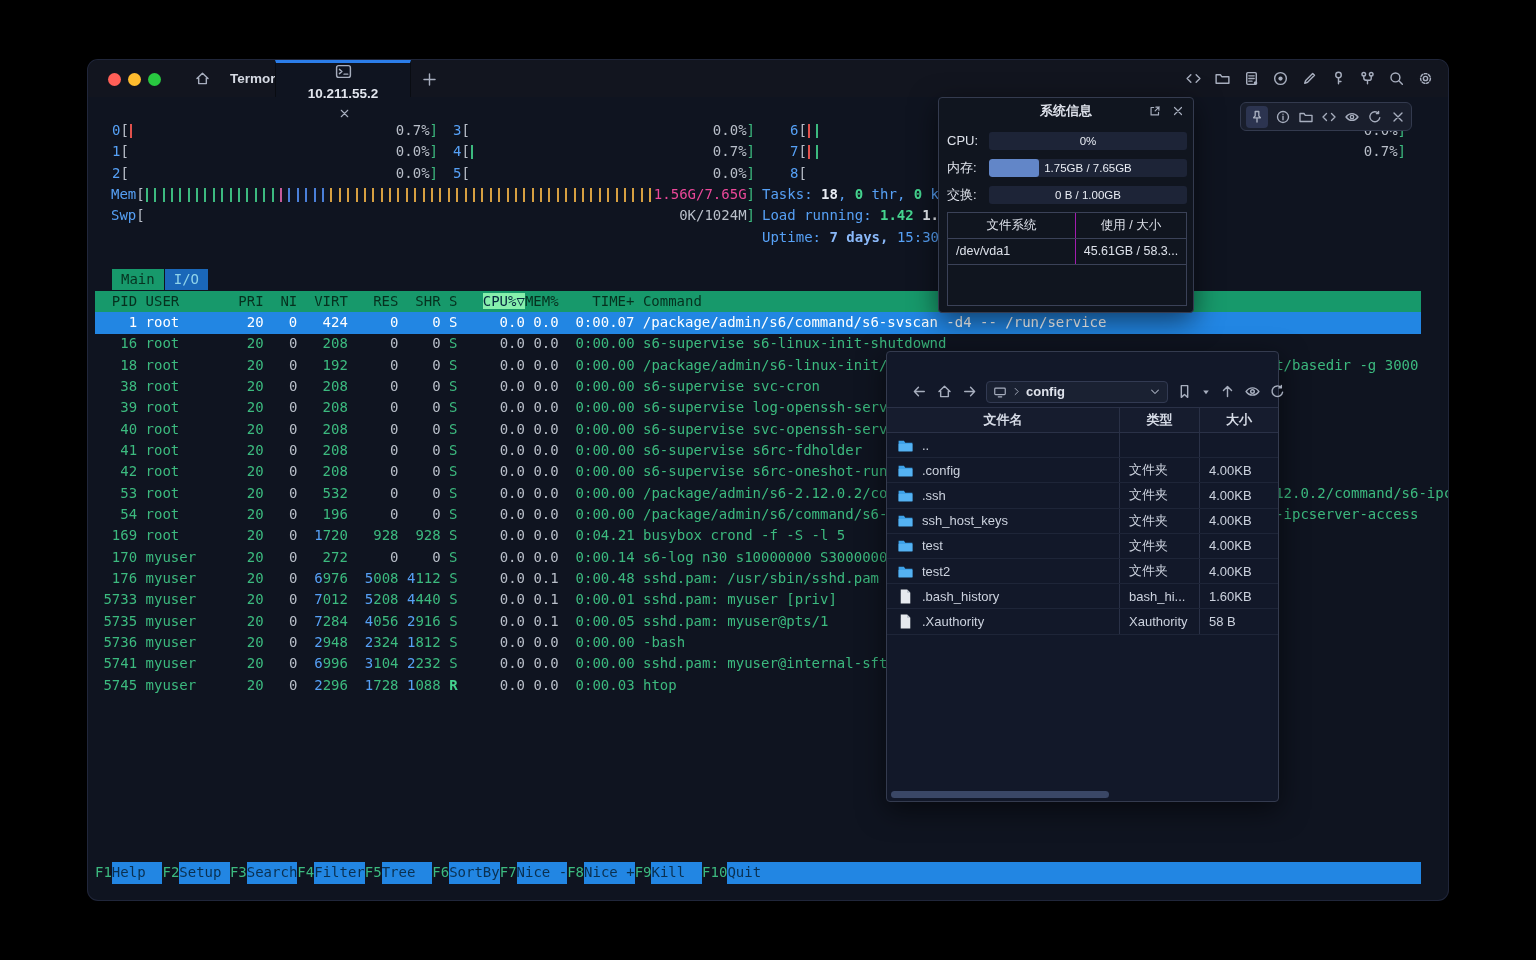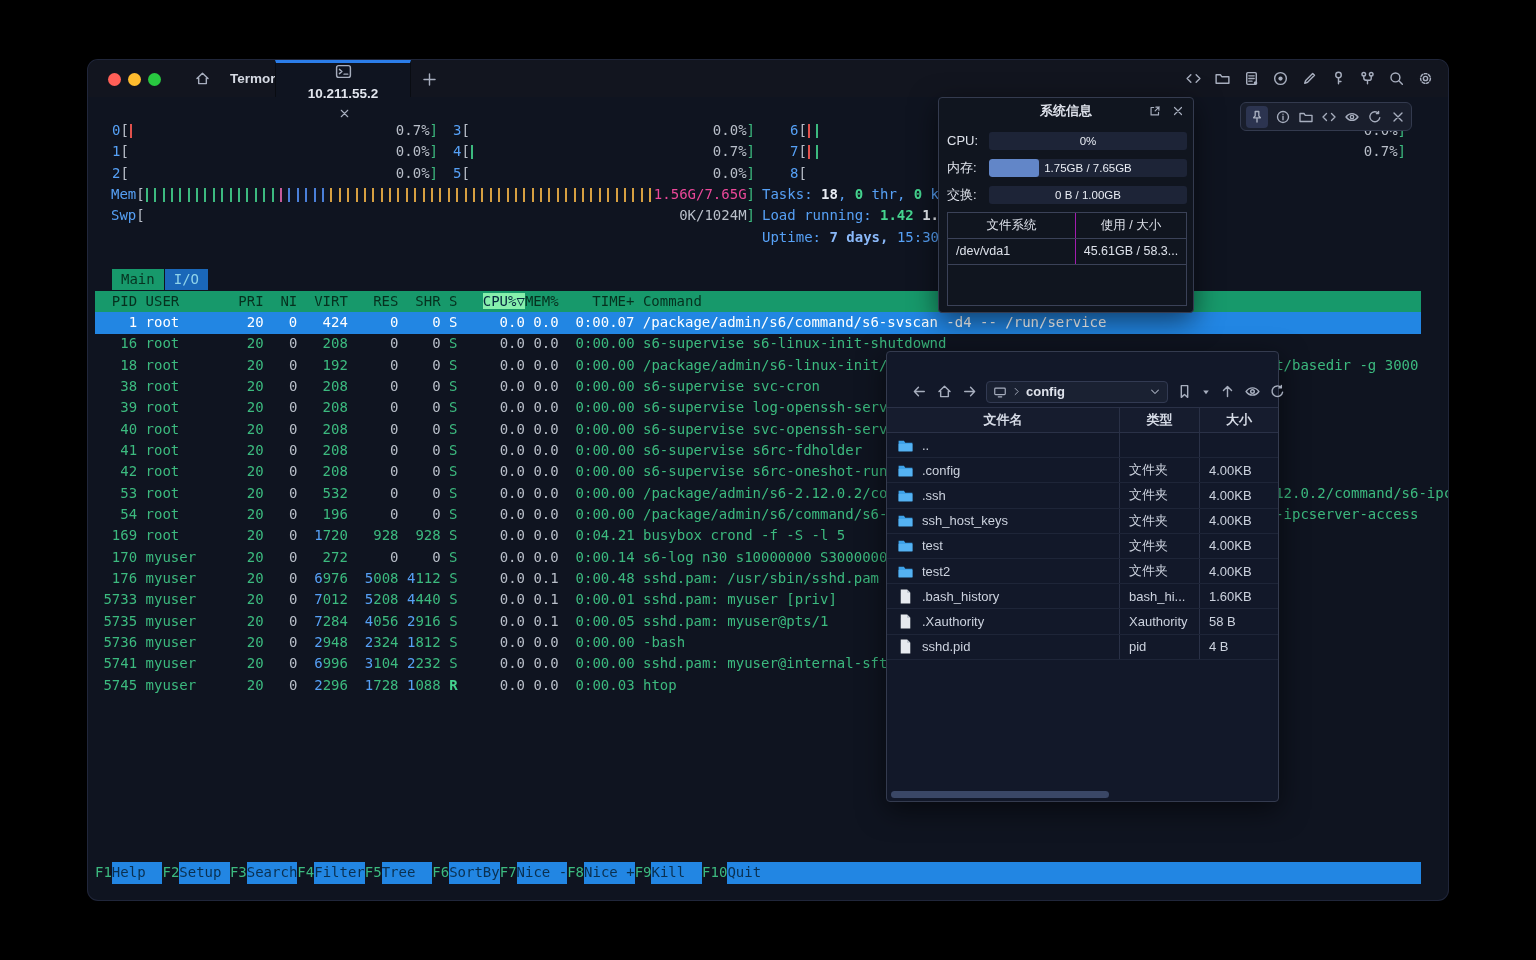--- a/index.html
+++ b/index.html
@@ -579,33 +579,20 @@
               <svg class="icon" viewBox="0 0 16 16" style="stroke:none">
                 <path d="M3.5 1.5h6l3 3v10h-9z" fill="#e6e9ee"></path>
                 <path d="M9.5 1.5v3h3z" fill="#b9bfc9"></path>
               </svg>
             </span>
             <span>.Xauthority</span>
           </div>
           <div class="fcol2">Xauthority</div>
           <div class="fcol3">58 B</div>
         </div>
-        <div class="frow">
-          <div class="fcol1">
-            <span class="ic">
-              <svg class="icon" viewBox="0 0 16 16" style="stroke:none">
-                <path d="M3.5 1.5h6l3 3v10h-9z" fill="#e6e9ee"></path>
-                <path d="M9.5 1.5v3h3z" fill="#b9bfc9"></path>
-              </svg>
-            </span>
-            <span>sshd.pid</span>
-          </div>
-          <div class="fcol2">pid</div>
-          <div class="fcol3">4 B</div>
-        </div>
       </div>
     <div class="hscroll"></div>
   </div>
 
   <div id="ftools">
       <span class="ic active">
         <svg class="icon" viewBox="0 0 16 16">
           <path d="M6.2 2.5h3.6v4.4l1.6 1.9H4.6l1.6-1.9zM8 8.8V13"></path>
         </svg>
       </span>

